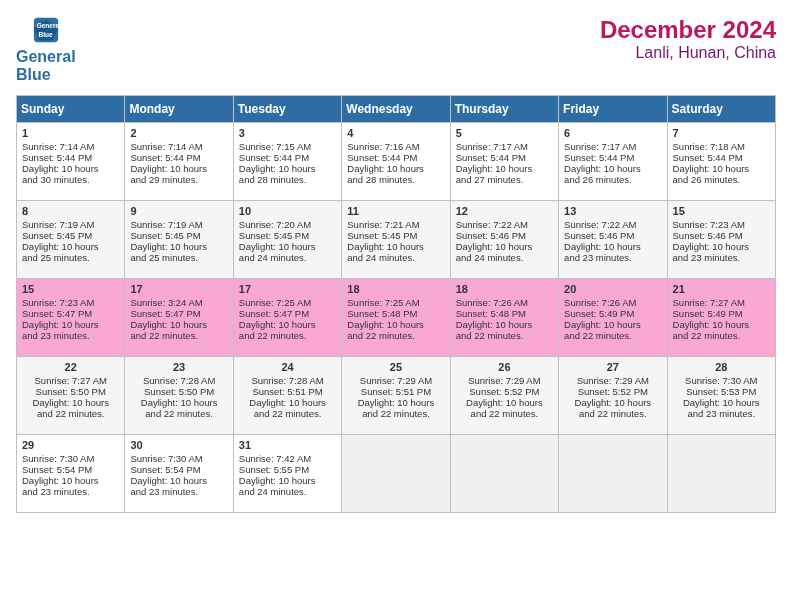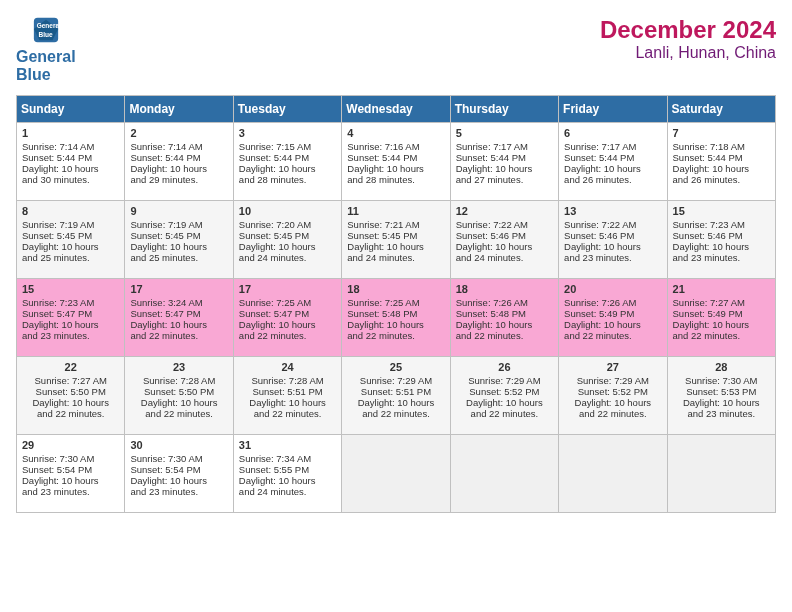--- a/index.html
+++ b/index.html
@@ -344,21 +344,21 @@
         </td>
         <td>
           <span class="day-num">30</span>
           <div>Sunrise: 7:30 AM</div>
           <div>Sunset: 5:54 PM</div>
           <div>Daylight: 10 hours</div>
           <div>and 23 minutes.</div>
         </td>
         <td>
           <span class="day-num">31</span>
-          <div>Sunrise: 7:34 AM</div>
+          <div>Sunrise: 7:42 AM</div>
           <div>Sunset: 5:55 PM</div>
           <div>Daylight: 10 hours</div>
           <div>and 24 minutes.</div>
         </td>
         <td class="cell-empty"></td>
         <td class="cell-empty"></td>
         <td class="cell-empty"></td>
         <td class="cell-empty"></td>
       </tr>
     </tbody>

